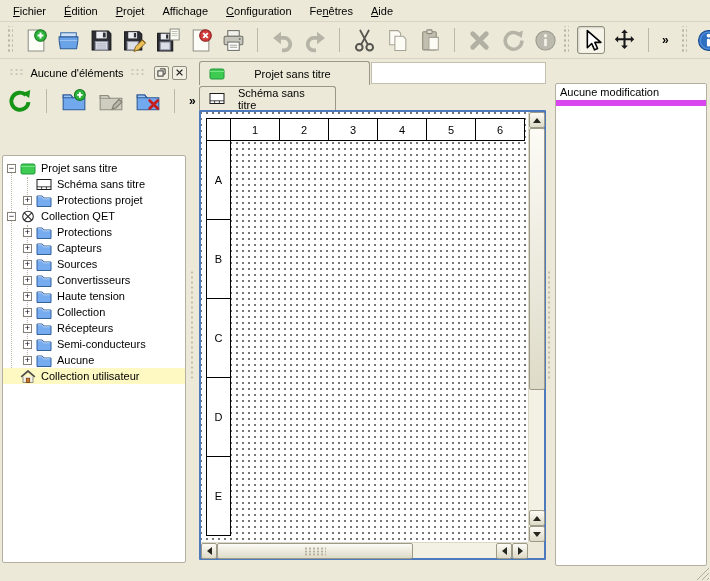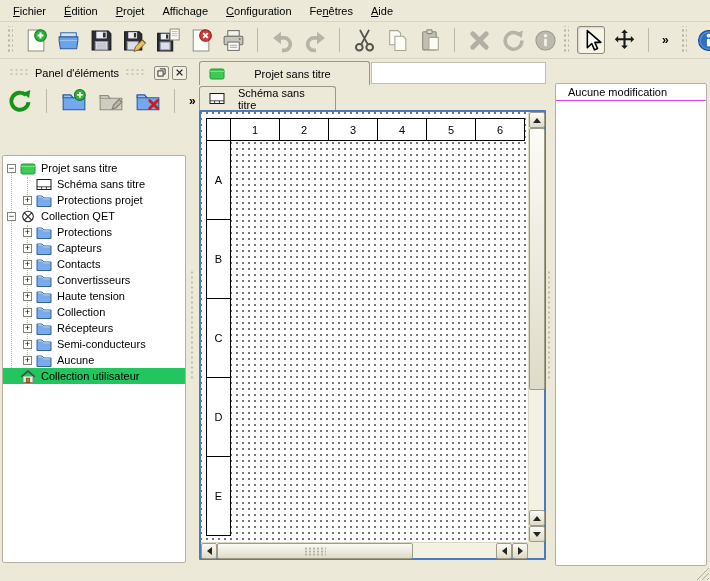--- a/index.html
+++ b/index.html
@@ -37,21 +37,21 @@
   .pt-btn{width:31px;height:31px;border:1px solid transparent;background:transparent;padding:0;
     display:flex;align-items:center;justify-content:center}
   .pt-btn svg{width:26px;height:26px}
   #filter-row{position:absolute;left:4px;top:64px;width:182px;height:24px;display:flex;align-items:center;gap:6px}
   #filter-icon svg{width:22px;height:22px}
   #filter-input{flex:1;height:20px;border:1px solid #8a9cb0;background:#fff;font:11px "Liberation Sans",sans-serif;
     padding:1px 3px;box-sizing:border-box;margin-right:2px}
   #tree-box{position:absolute;left:2px;right:4px;top:95px;bottom:18px;background:#fff;
     border:1px solid #b3afa1;border-radius:2px;overflow:hidden;padding-top:4px}
   .tree-row{height:16px;display:flex;align-items:center;white-space:nowrap;position:relative}
-  .tree-row.shaded{background:#22c55e}
+  .tree-row.shaded{background:#fef9c3}
   .exp{width:9px;height:9px;flex:none;border:1px solid #848078;background:#fff;margin-right:4px;
     font-size:9px;line-height:7px;text-align:center;box-sizing:border-box;z-index:1}
   .exp-sp{width:13px;flex:none}
   .tree-icon{flex:none;margin-right:5px;display:flex;z-index:1}
   .tree-icon svg{width:16px;height:13px}
   .guide{position:absolute;border-left:1px dotted #b5b2a6;width:0}
   
   #project-tab{position:absolute;left:199px;top:61px;width:171px;height:24px;box-sizing:border-box;
     background:#ece9d8;border:1px solid #9a9786;border-bottom:none;border-radius:3px 3px 0 0;
     display:flex;align-items:center;padding:0 9px}
@@ -83,21 +83,21 @@
   .tri.right{border:4px solid transparent;border-right:none;border-left:5px solid #26251e}
   
   .splitter{position:absolute;top:60px;bottom:0;width:7px}
   .splitter .sgrip{position:absolute;left:1px;width:5px;height:110px;top:210px;
     background-image:radial-gradient(circle,#c2bda9 1px,transparent 1.2px);background-size:4px 5px}
   #splitter-left{left:189px}
   #splitter-right{left:546px}
   #right-dock{position:absolute;left:553px;top:60px;width:157px;bottom:0}
   #undo-list{position:absolute;left:2px;right:3px;top:23px;bottom:15px;background:#fff;
     border:1px solid #b3afa1;border-radius:2px;overflow:hidden}
-  .undo-item{padding:2px 12px;border-bottom:1px solid #d946ef}
+  .undo-item{padding:2px 4px;border-bottom:6px solid #d946ef}
   #size-grip{position:absolute;right:1px;bottom:1px;width:13px;height:13px;
     background:repeating-linear-gradient(135deg,transparent 0 2.5px,#b2ad99 2.5px 3.5px);
     clip-path:polygon(100% 0,100% 100%,0 100%)}
 </style>
 </head>
 <body>
 
 <div id="menubar">
     <div class="menu-item"><u>F</u>ichier</div>
     <div class="menu-item"><u>É</u>dition</div>
@@ -284,21 +284,21 @@
             <rect x="10.5" y="10.2" width="3" height="7.6" rx="1.2" fill="#fff"></rect>
           </svg>
         </span>
       </button>
     </div>
   </div>
 
 <div id="left-dock">
   <div class="dock-title">
     <div class="tex"></div>
-    <span>Panel d'éléments</span>
+    <span>Aucune d'éléments</span>
     <div class="tex"></div>
     <button class="dock-btn">
       <span>
           <svg viewBox="0 0 10 10" width="9" height="9">
             <path d="M3.2 1h5.8v5.8H7.4" fill="none" stroke="#222"></path>
             <rect x="1" y="3.2" width="5.8" height="5.8" fill="#f4f2e6" stroke="#222"></rect>
           </svg>
         </span>
     </button>
     <button class="dock-btn">
@@ -417,21 +417,21 @@
           <span>Capteurs</span>
         </div>
         <div class="tree-row" style="padding-left: 20px;">
           <span class="exp">+</span>
           <span class="tree-icon">
             <svg viewBox="0 0 16 13">
               <path d="M1 2h5.2l1.6 2H15v8.5H1z" fill="#76abf0" stroke="#31609c"></path>
               <path d="M1.8 2.8h4l1.6 2h6.8" stroke="#cfe2fb" stroke-width="0.8" fill="none"></path>
             </svg>
           </span>
-          <span>Contacts</span>
+          <span>Sources</span>
         </div>
         <div class="tree-row" style="padding-left: 20px;">
           <span class="exp">+</span>
           <span class="tree-icon">
             <svg viewBox="0 0 16 13">
               <path d="M1 2h5.2l1.6 2H15v8.5H1z" fill="#76abf0" stroke="#31609c"></path>
               <path d="M1.8 2.8h4l1.6 2h6.8" stroke="#cfe2fb" stroke-width="0.8" fill="none"></path>
             </svg>
           </span>
           <span>Convertisseurs</span>

